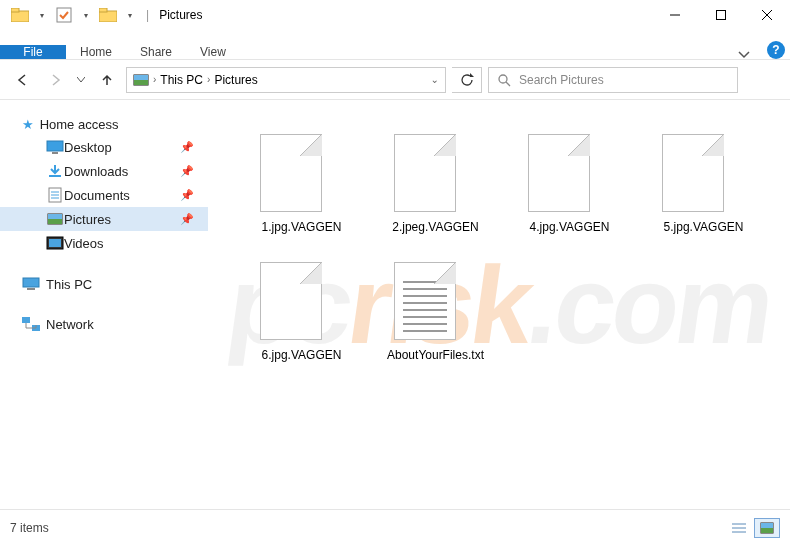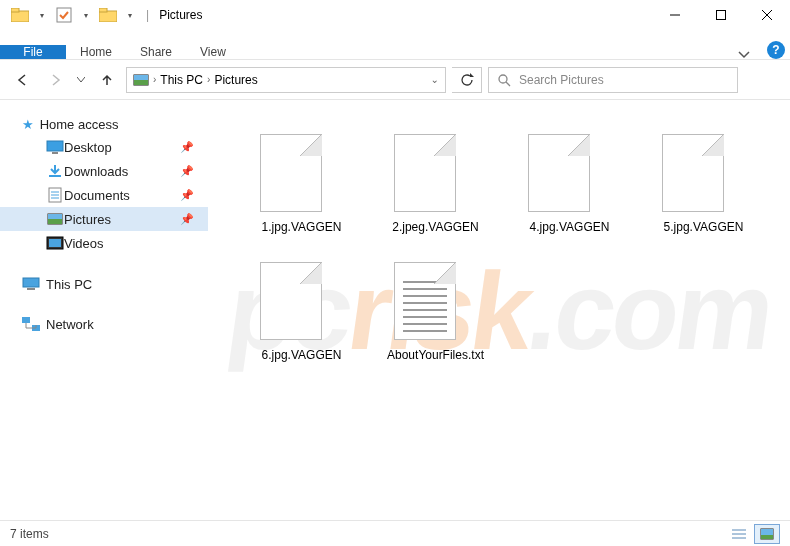--- a/index.html
+++ b/index.html
@@ -36,21 +36,21 @@
 .sidebar .pin { position: absolute; right: 14px; color: #888; font-size: 11px; }
 .sidebar .nav-icon { width: 18px; height: 16px; display: flex; align-items: center; justify-content: center; }
 .content { flex: 1; padding: 20px 10px 0 18px; overflow: auto; position: relative; }
 .watermark { position: absolute; inset: 0; display: flex; align-items: center; justify-content: center; pointer-events: none; z-index: 0; }
 .watermark-text { font-size: 110px; font-weight: 800; color: rgba(200,200,200,0.25); letter-spacing: -4px; font-family: Arial, sans-serif; transform: skewX(-8deg); }
 .watermark-text .orange { color: rgba(240,130,40,0.25); }
 .file-grid { display: flex; flex-wrap: wrap; gap: 4px 4px; position: relative; z-index: 1; }
 .file-item { width: 130px; display: flex; flex-direction: column; align-items: center; padding: 8px 4px; cursor: default; }
 .file-icon { width: 70px; height: 90px; display: flex; align-items: center; justify-content: center; }
 .file-label { font-size: 12px; text-align: center; color: #000; line-height: 1.3; word-break: break-word; max-width: 120px; margin-top: 2px; margin-left: 21px; }
-.statusbar { height: 26px; border-top: 1px solid #e5e5e5; display: flex; align-items: center; padding: 0 10px; font-size: 12px; color: #444; }
+.statusbar { height: 37px; border-top: 1px solid #e5e5e5; display: flex; align-items: center; padding: 0 10px; font-size: 12px; color: #444; }
 .statusbar .spacer { flex: 1; }
 .statusbar .view-btn { width: 26px; height: 20px; display: flex; align-items: center; justify-content: center; border: 1px solid transparent; margin-left: 2px; }
 .statusbar .view-btn.active { border-color: #7aa7d8; background: #e3f0fb; }
 .blank-doc { width: 62px; height: 78px; background: #fff; border: 1px solid #bbb; position: relative; }
 .blank-doc::before { content: ''; position: absolute; top: -1px; right: -1px; width: 22px; height: 22px; background: linear-gradient(135deg, transparent 48%, #bbb 48%, #bbb 52%, #e8e8e8 52%); }
 .text-doc { width: 62px; height: 78px; background: #fff; border: 1px solid #bbb; position: relative; padding: 18px 8px 8px 8px; }
 .text-doc::before { content: ''; position: absolute; top: -1px; right: -1px; width: 22px; height: 22px; background: linear-gradient(135deg, transparent 48%, #bbb 48%, #bbb 52%, #e8e8e8 52%); }
 .text-doc .line { height: 2px; background: #999; margin-bottom: 5px; }
 .pic-thumb { width: 16px; height: 12px; background: linear-gradient(to bottom, #6bb6e8 55%, #5a9f4a 55%); border: 1px solid #888; border-radius: 1px; }
 </style>

